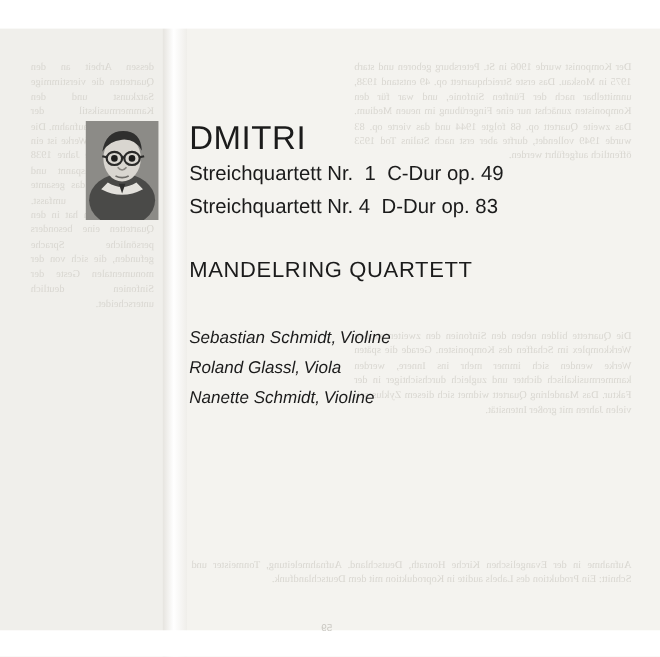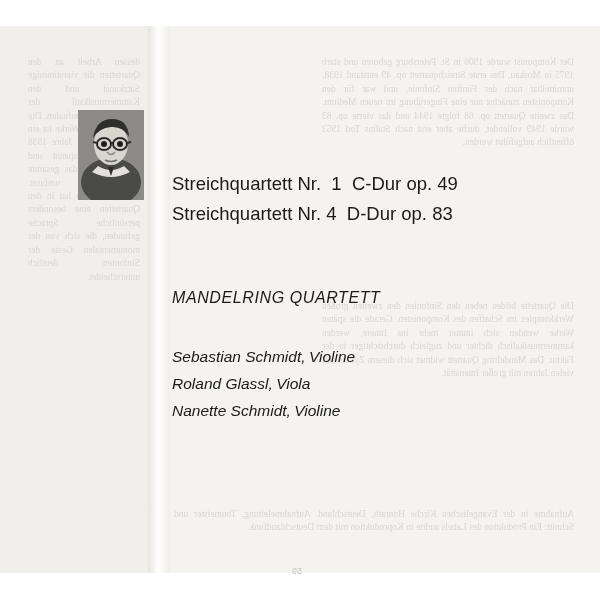--- a/index.html
+++ b/index.html
@@ -106,36 +106,34 @@
   .composer-name {
     font-family: "Liberation Sans", sans-serif;
     font-weight: normal;
     font-size: 30px;
     line-height: 35px;
     letter-spacing: 0.5px;
     color: #1b1b1b;
     margin: 0;
   }
   .works {
-    margin-top: 26px;
   }
   .work-line {
     font-family: "Liberation Sans", sans-serif;
     font-size: 18.5px;
     line-height: 30px;
     color: #1b1b1b;
     white-space: pre;
   }
   .ensemble {
-    margin-top: 60px;
-    font-family: "Liberation Sans", sans-serif;
-    font-size: 16px;
+    margin-top: 32px;
+    font-family: "Liberation Sans", sans-serif;
+    font-size: 20px;
     letter-spacing: 0.6px;
     color: #1b1b1b;
-    font-style: italic;
   }
   .players {
     margin-top: 36px;
     font-style: italic;
   }
   .player-line {
     font-family: "Liberation Sans", sans-serif;
     font-size: 15.5px;
     line-height: 27px;
     color: #1b1b1b;
@@ -188,21 +186,21 @@
       <path d="M29 42 Q33 47 37 42" fill="none" stroke="#8a8782" stroke-width="1.5"></path>
       <path d="M27 50 Q33 53 39 50" fill="none" stroke="#6f6d69" stroke-width="1.5"></path>
       <path d="M20 56 Q33 64 46 56 L52 62 Q33 72 14 62 Z" fill="#e3e1dc"></path>
       <path d="M30 57 L33 66 L36 57 Z" fill="#2e2e2d"></path>
     </svg>
   </div>
 
   <div class="content">
 
     <h1 class="composer-name">
-      <br>
+      <span>DMITRI</span><br>
     </h1>
 
     <div class="works">
       <div class="work-line">Streichquartett Nr.  1  C-Dur op. 49</div>
       <div class="work-line">Streichquartett Nr. 4  D-Dur op. 83</div>
     </div>
 
     <div class="ensemble">MANDELRING QUARTETT</div>
 
     <div class="players">

